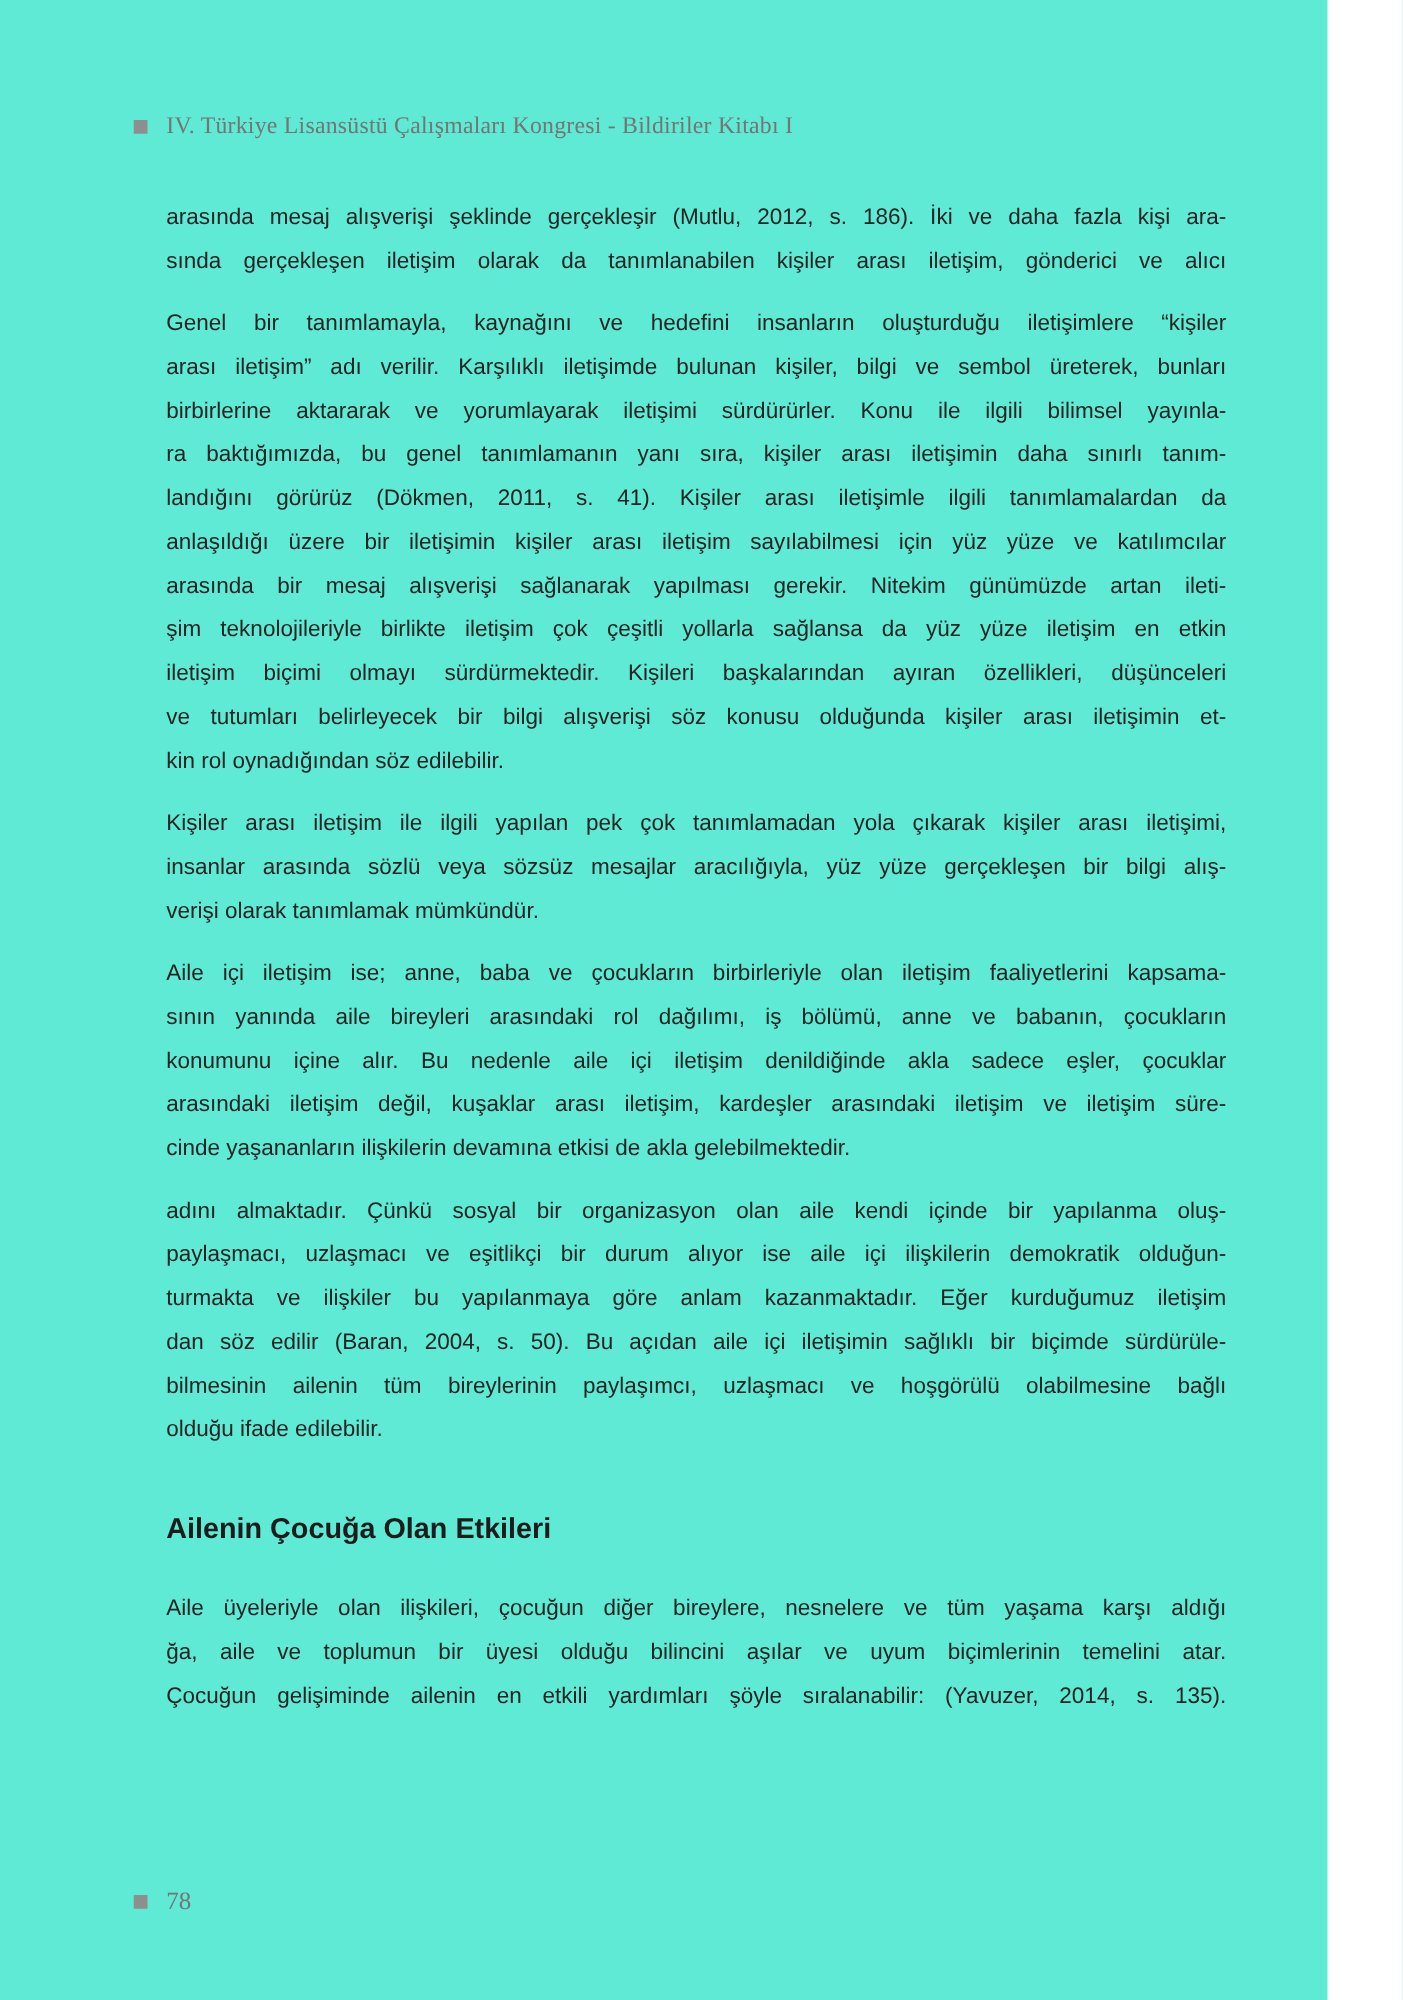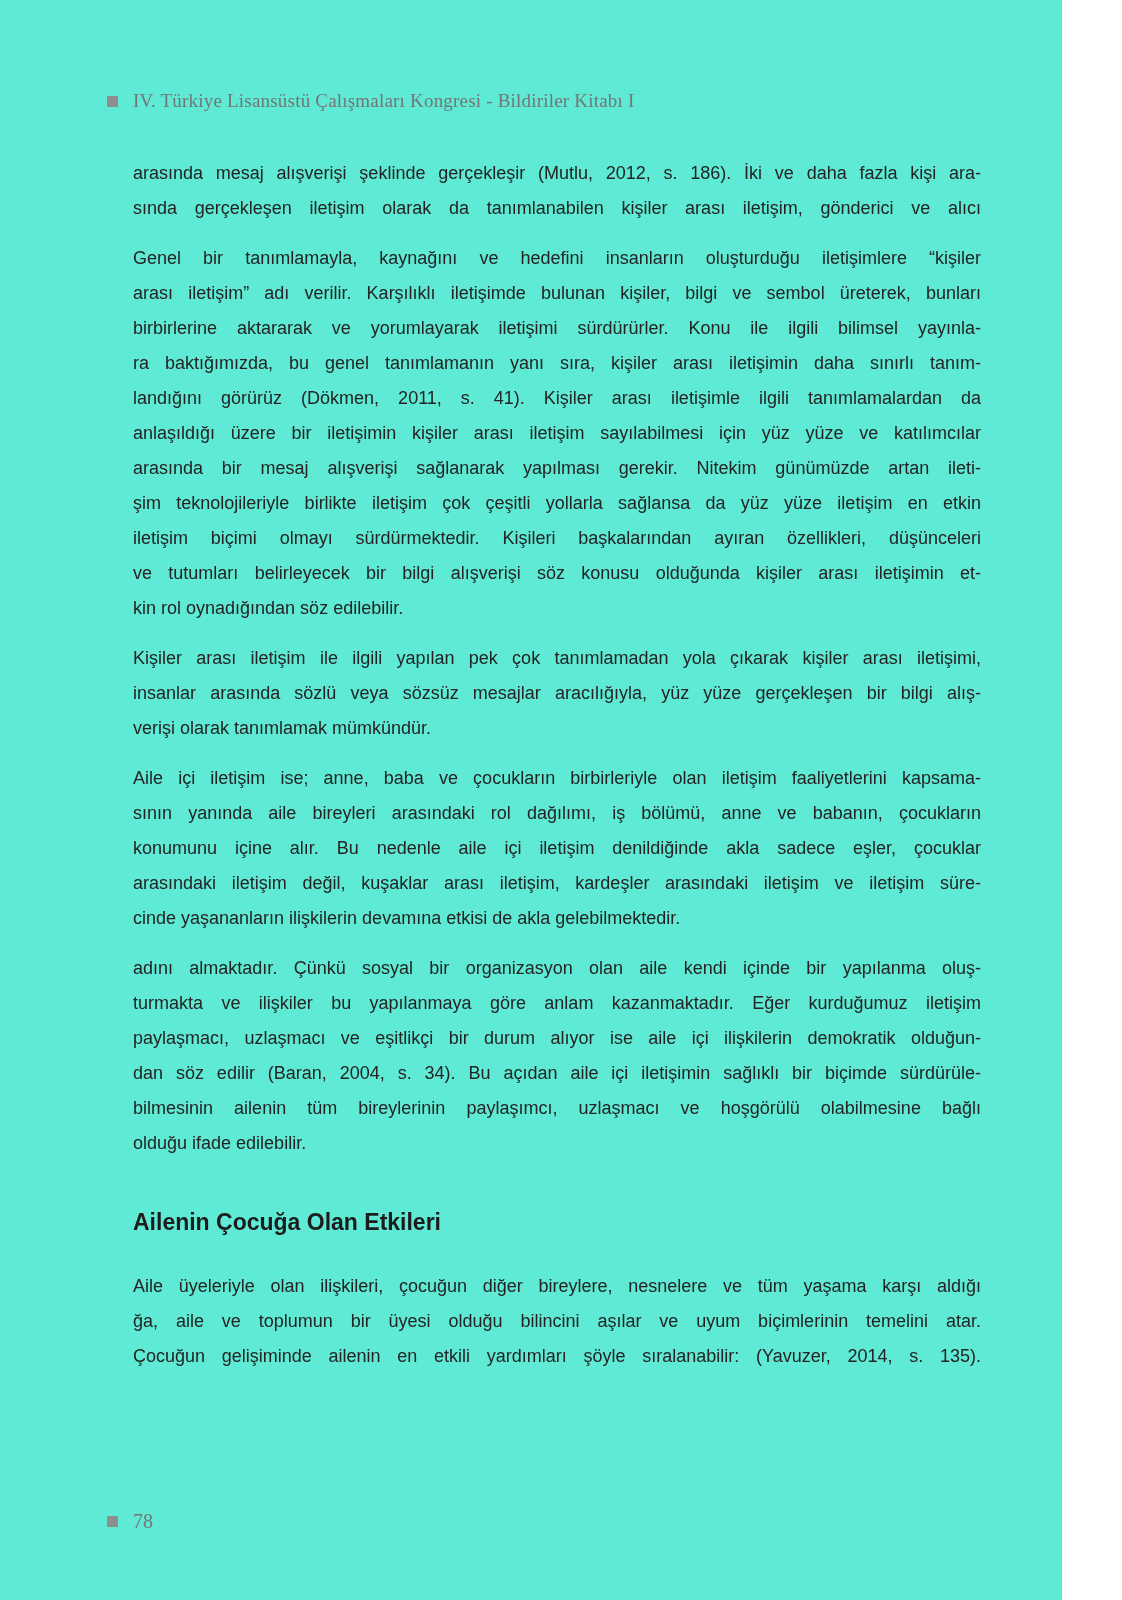--- a/index.html
+++ b/index.html
@@ -103,23 +103,23 @@
       </div>
       <div class="paragraph">
         <div class="line">Aile içi iletişim ise; anne, baba ve çocukların birbirleriyle olan iletişim faaliyetlerini kapsama-</div>
         <div class="line">sının yanında aile bireyleri arasındaki rol dağılımı, iş bölümü, anne ve babanın, çocukların</div>
         <div class="line">konumunu içine alır. Bu nedenle aile içi iletişim denildiğinde akla sadece eşler, çocuklar</div>
         <div class="line">arasındaki iletişim değil, kuşaklar arası iletişim, kardeşler arasındaki iletişim ve iletişim süre-</div>
         <div class="line last">cinde yaşananların ilişkilerin devamına etkisi de akla gelebilmektedir.</div>
       </div>
       <div class="paragraph">
         <div class="line">adını almaktadır. Çünkü sosyal bir organizasyon olan aile kendi içinde bir yapılanma oluş-</div>
+        <div class="line">paylaşmacı, uzlaşmacı ve eşitlikçi bir durum alıyor ise aile içi ilişkilerin demokratik olduğun-</div>
         <div class="line">turmakta ve ilişkiler bu yapılanmaya göre anlam kazanmaktadır. Eğer kurduğumuz iletişim</div>
-        <div class="line">paylaşmacı, uzlaşmacı ve eşitlikçi bir durum alıyor ise aile içi ilişkilerin demokratik olduğun-</div>
-        <div class="line">dan söz edilir (Baran, 2004, s. 34). Bu açıdan aile içi iletişimin sağlıklı bir biçimde sürdürüle-</div>
+        <div class="line">dan söz edilir (Baran, 2004, s. 50). Bu açıdan aile içi iletişimin sağlıklı bir biçimde sürdürüle-</div>
         <div class="line">bilmesinin ailenin tüm bireylerinin paylaşımcı, uzlaşmacı ve hoşgörülü olabilmesine bağlı</div>
         <div class="line last">olduğu ifade edilebilir.</div>
       </div>
       <h2 class="section-heading">Ailenin Çocuğa Olan Etkileri</h2>
       <div class="paragraph">
         <div class="line">Aile üyeleriyle olan ilişkileri, çocuğun diğer bireylere, nesnelere ve tüm yaşama karşı aldığı</div>
         <div class="line">ğa, aile ve toplumun bir üyesi olduğu bilincini aşılar ve uyum biçimlerinin temelini atar.</div>
         <div class="line">Çocuğun gelişiminde ailenin en etkili yardımları şöyle sıralanabilir: (Yavuzer, 2014, s. 135).</div>
       </div>
     </div>

